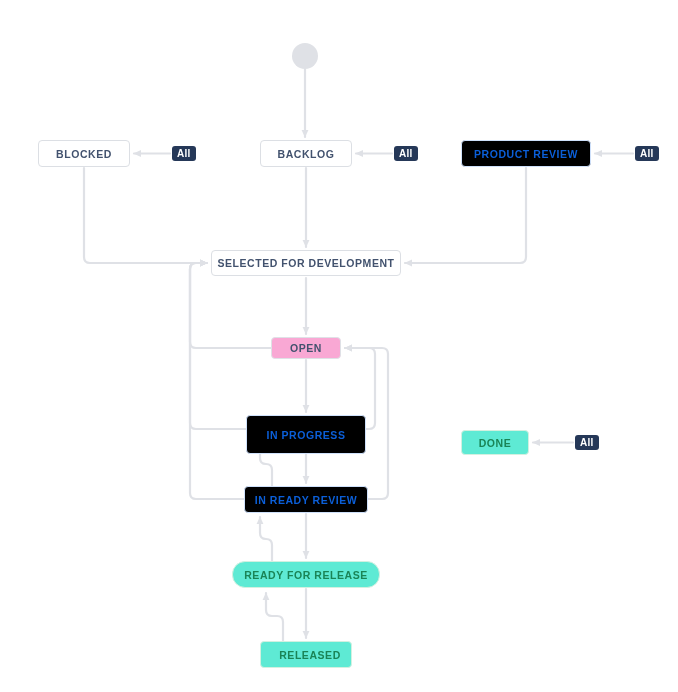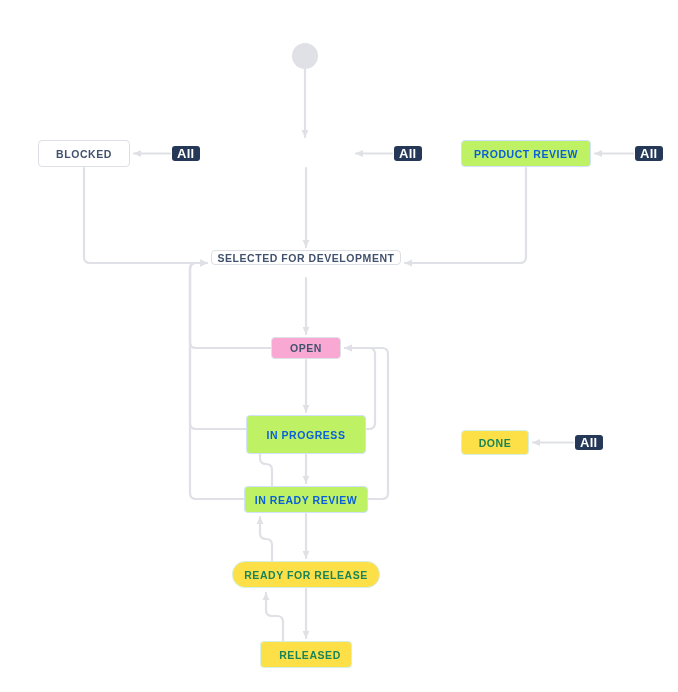--- a/index.html
+++ b/index.html
@@ -42,26 +42,26 @@
     background: #ffffff;
     border: 1px solid #dcdfe4;
     color: #42526e;
   }
   .node-gray-filled {
     background: #f9a8d4;
     border: 1px solid #dfe1e6;
     color: #42526e;
   }
   .node-blue {
-    background: #bef264;
+    background: #000000;
     border: 1px solid #cfe1fb;
     color: #0b5fd9;
   }
   .node-green {
-    background: #fde047;
+    background: #5eead4;
     border: 1px solid #d3f0e0;
     color: #1a8456;
   }
   .start-circle {
     position: absolute;
     width: 26px;
     height: 26px;
     border-radius: 50%;
     background: #dfe1e6;
     z-index: 5;
@@ -69,21 +69,21 @@
   .badge {
     position: absolute;
     box-sizing: border-box;
     height: 15px;
     display: flex;
     align-items: center;
     justify-content: center;
     background: #253858;
     color: #ffffff;
     border-radius: 3px;
-    font-size: 13px;
+    font-size: 10px;
     font-weight: bold;
     letter-spacing: 0.3px;
     padding: 0 5px;
     z-index: 6;
   }
 </style>
 </head>
 <body>
 
 <div id="canvas">
@@ -135,24 +135,27 @@
 
       <path d="M244,479 L196,479 Q190,479 190,473 L190,249 Q190,243 196,243 L207,243"></path>
     </g>
   </svg>
 
   <div class="start-circle" style="left: 292px; top: 23px; width: 26px; height: 26px;"></div>
 
   <div class="node node-neutral" style="left: 38px; top: 120px; width: 92px; height: 27px;">
     <span>BLOCKED</span>
   </div>
+  <div class="node node-neutral" style="left: 260px; top: 120px; width: 92px; height: 27px;">
+    <span>BACKLOG</span>
+  </div>
   <div class="node node-blue" style="left: 461px; top: 120px; width: 130px; height: 27px;">
     <span>PRODUCT REVIEW</span>
   </div>
-  <div class="node node-neutral" style="left: 211px; top: 230px; width: 190px; height: 15px;">
+  <div class="node node-neutral" style="left: 211px; top: 230px; width: 190px; height: 26px;">
     <span>SELECTED FOR DEVELOPMENT</span>
   </div>
   <div class="node node-gray-filled" style="left: 271px; top: 317px; width: 70px; height: 22px;">
     <span>OPEN</span>
   </div>
   <div class="node node-blue" style="left: 246px; top: 395px; width: 120px; height: 39px;">
     <span>IN PROGRESS</span>
   </div>
   <div class="node node-blue" style="left: 244px; top: 466px; width: 124px; height: 27px;">
     <span>IN READY REVIEW</span>

